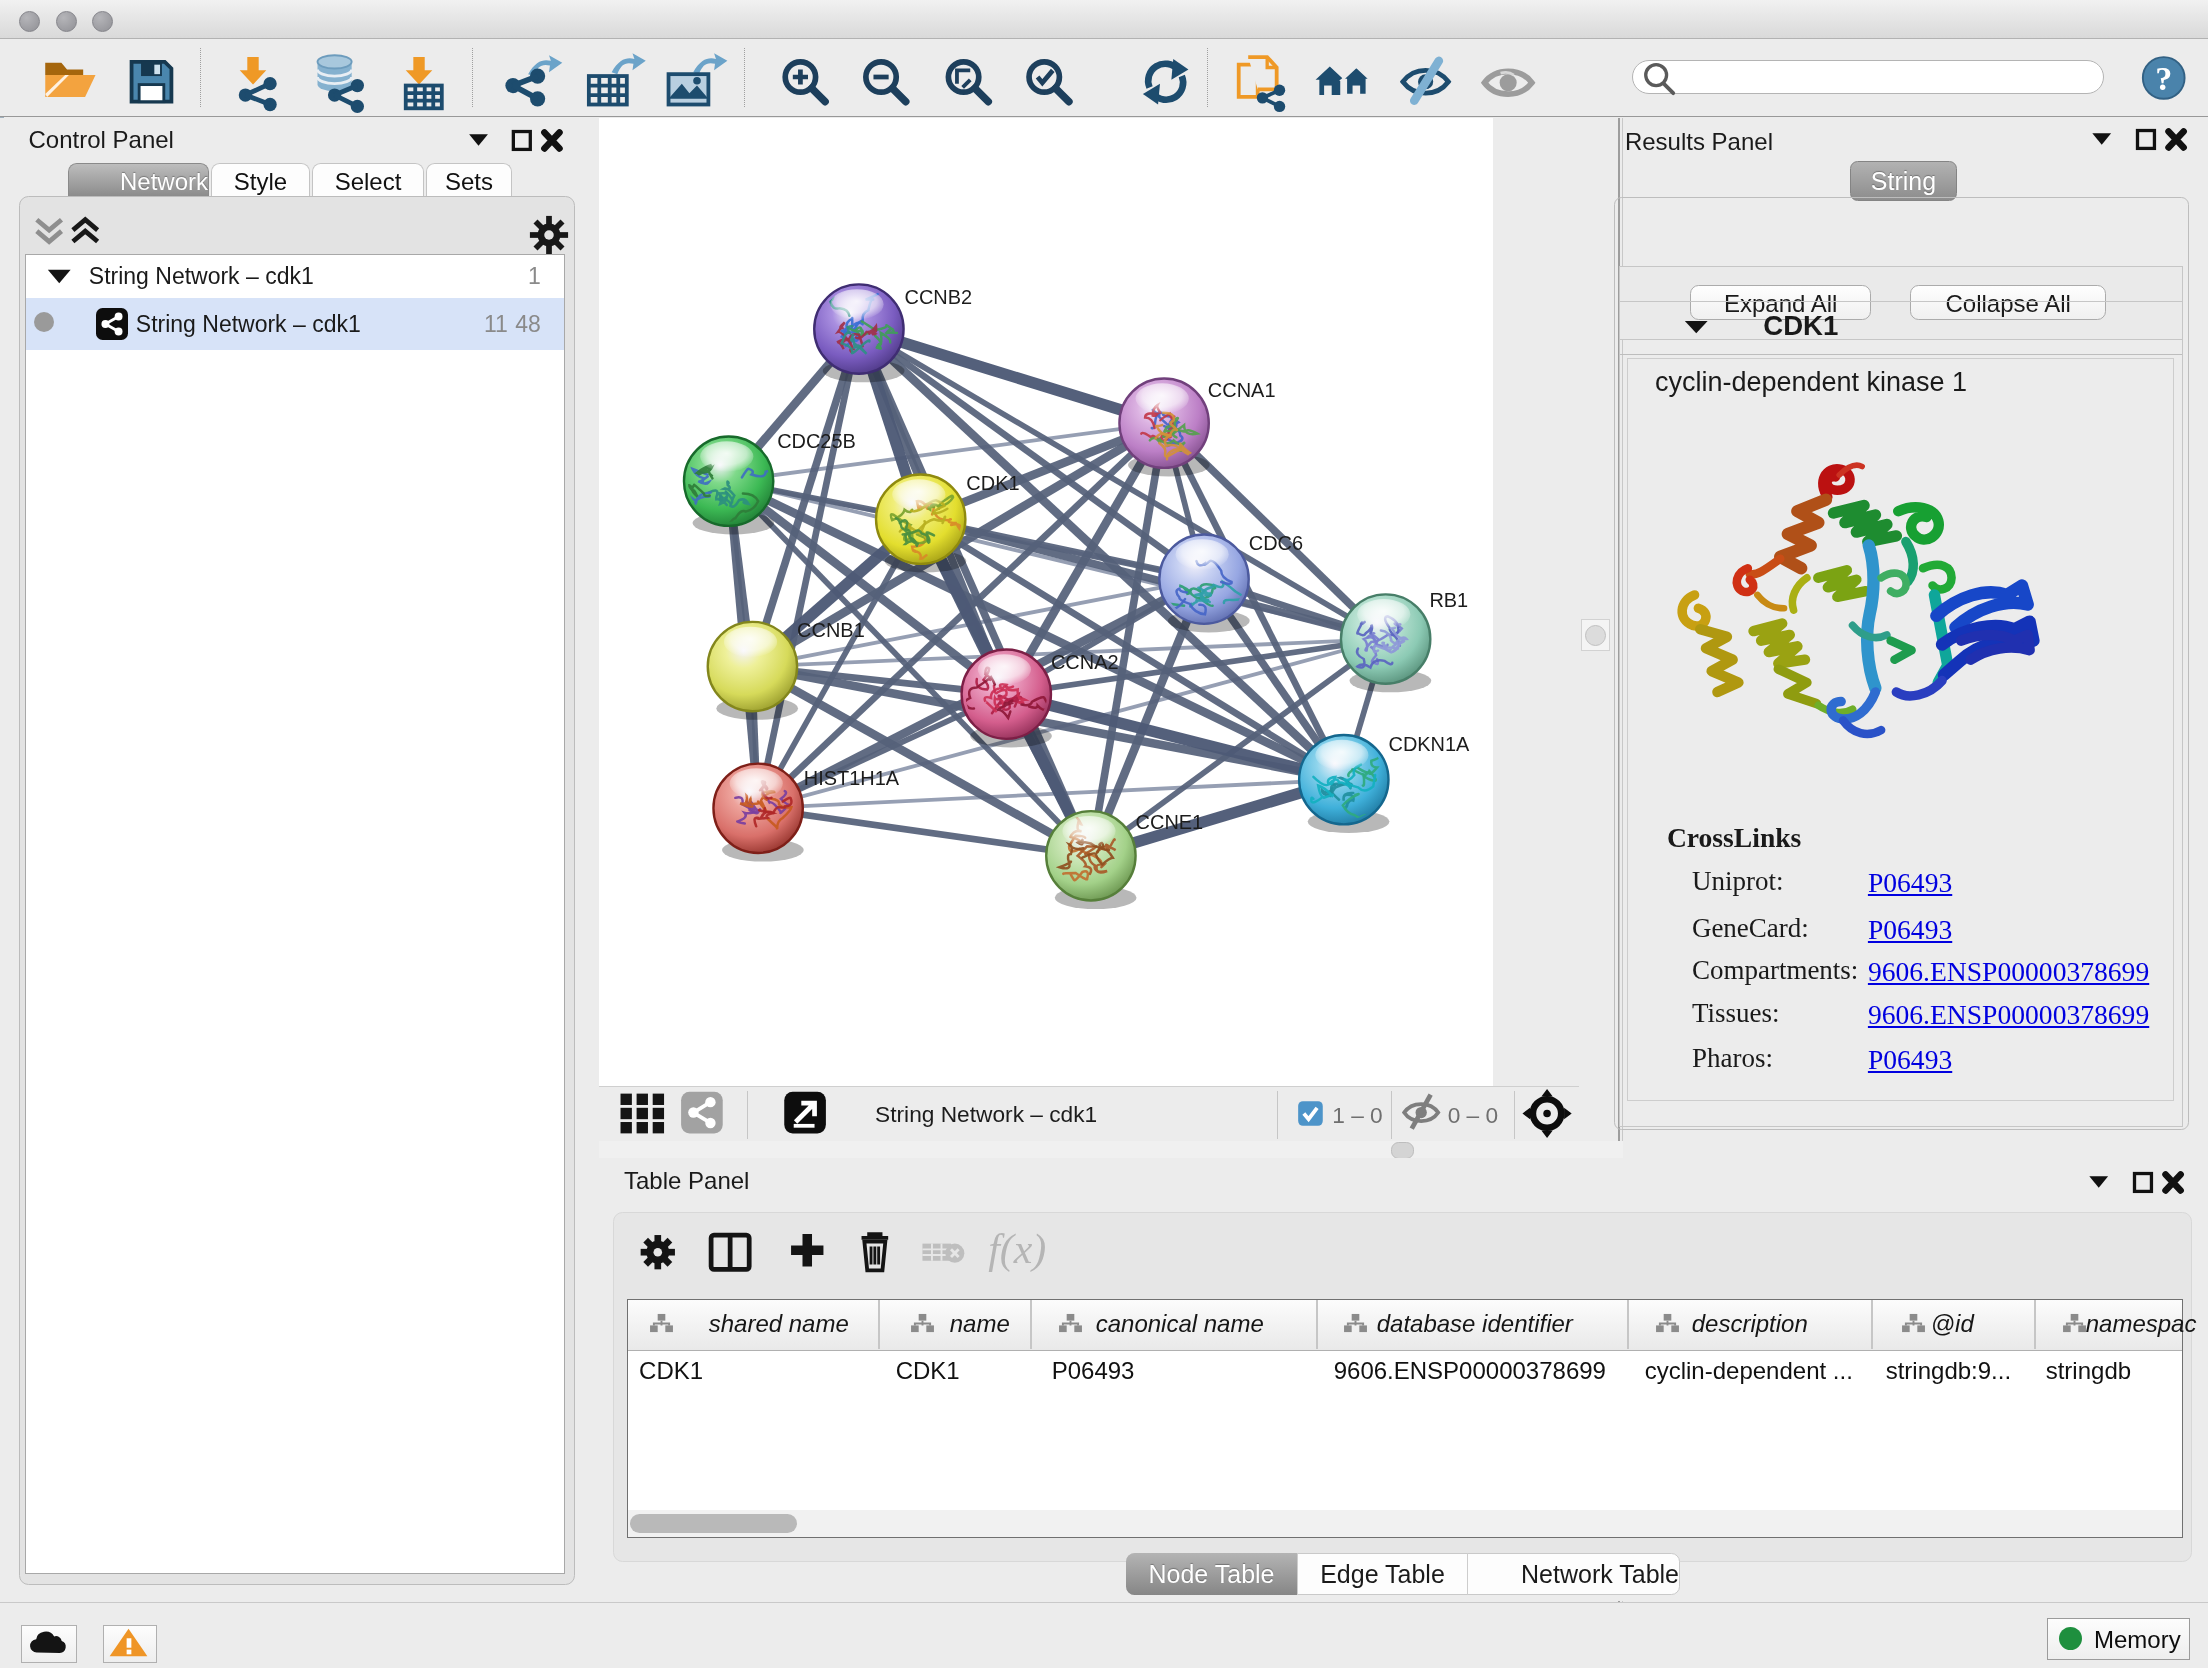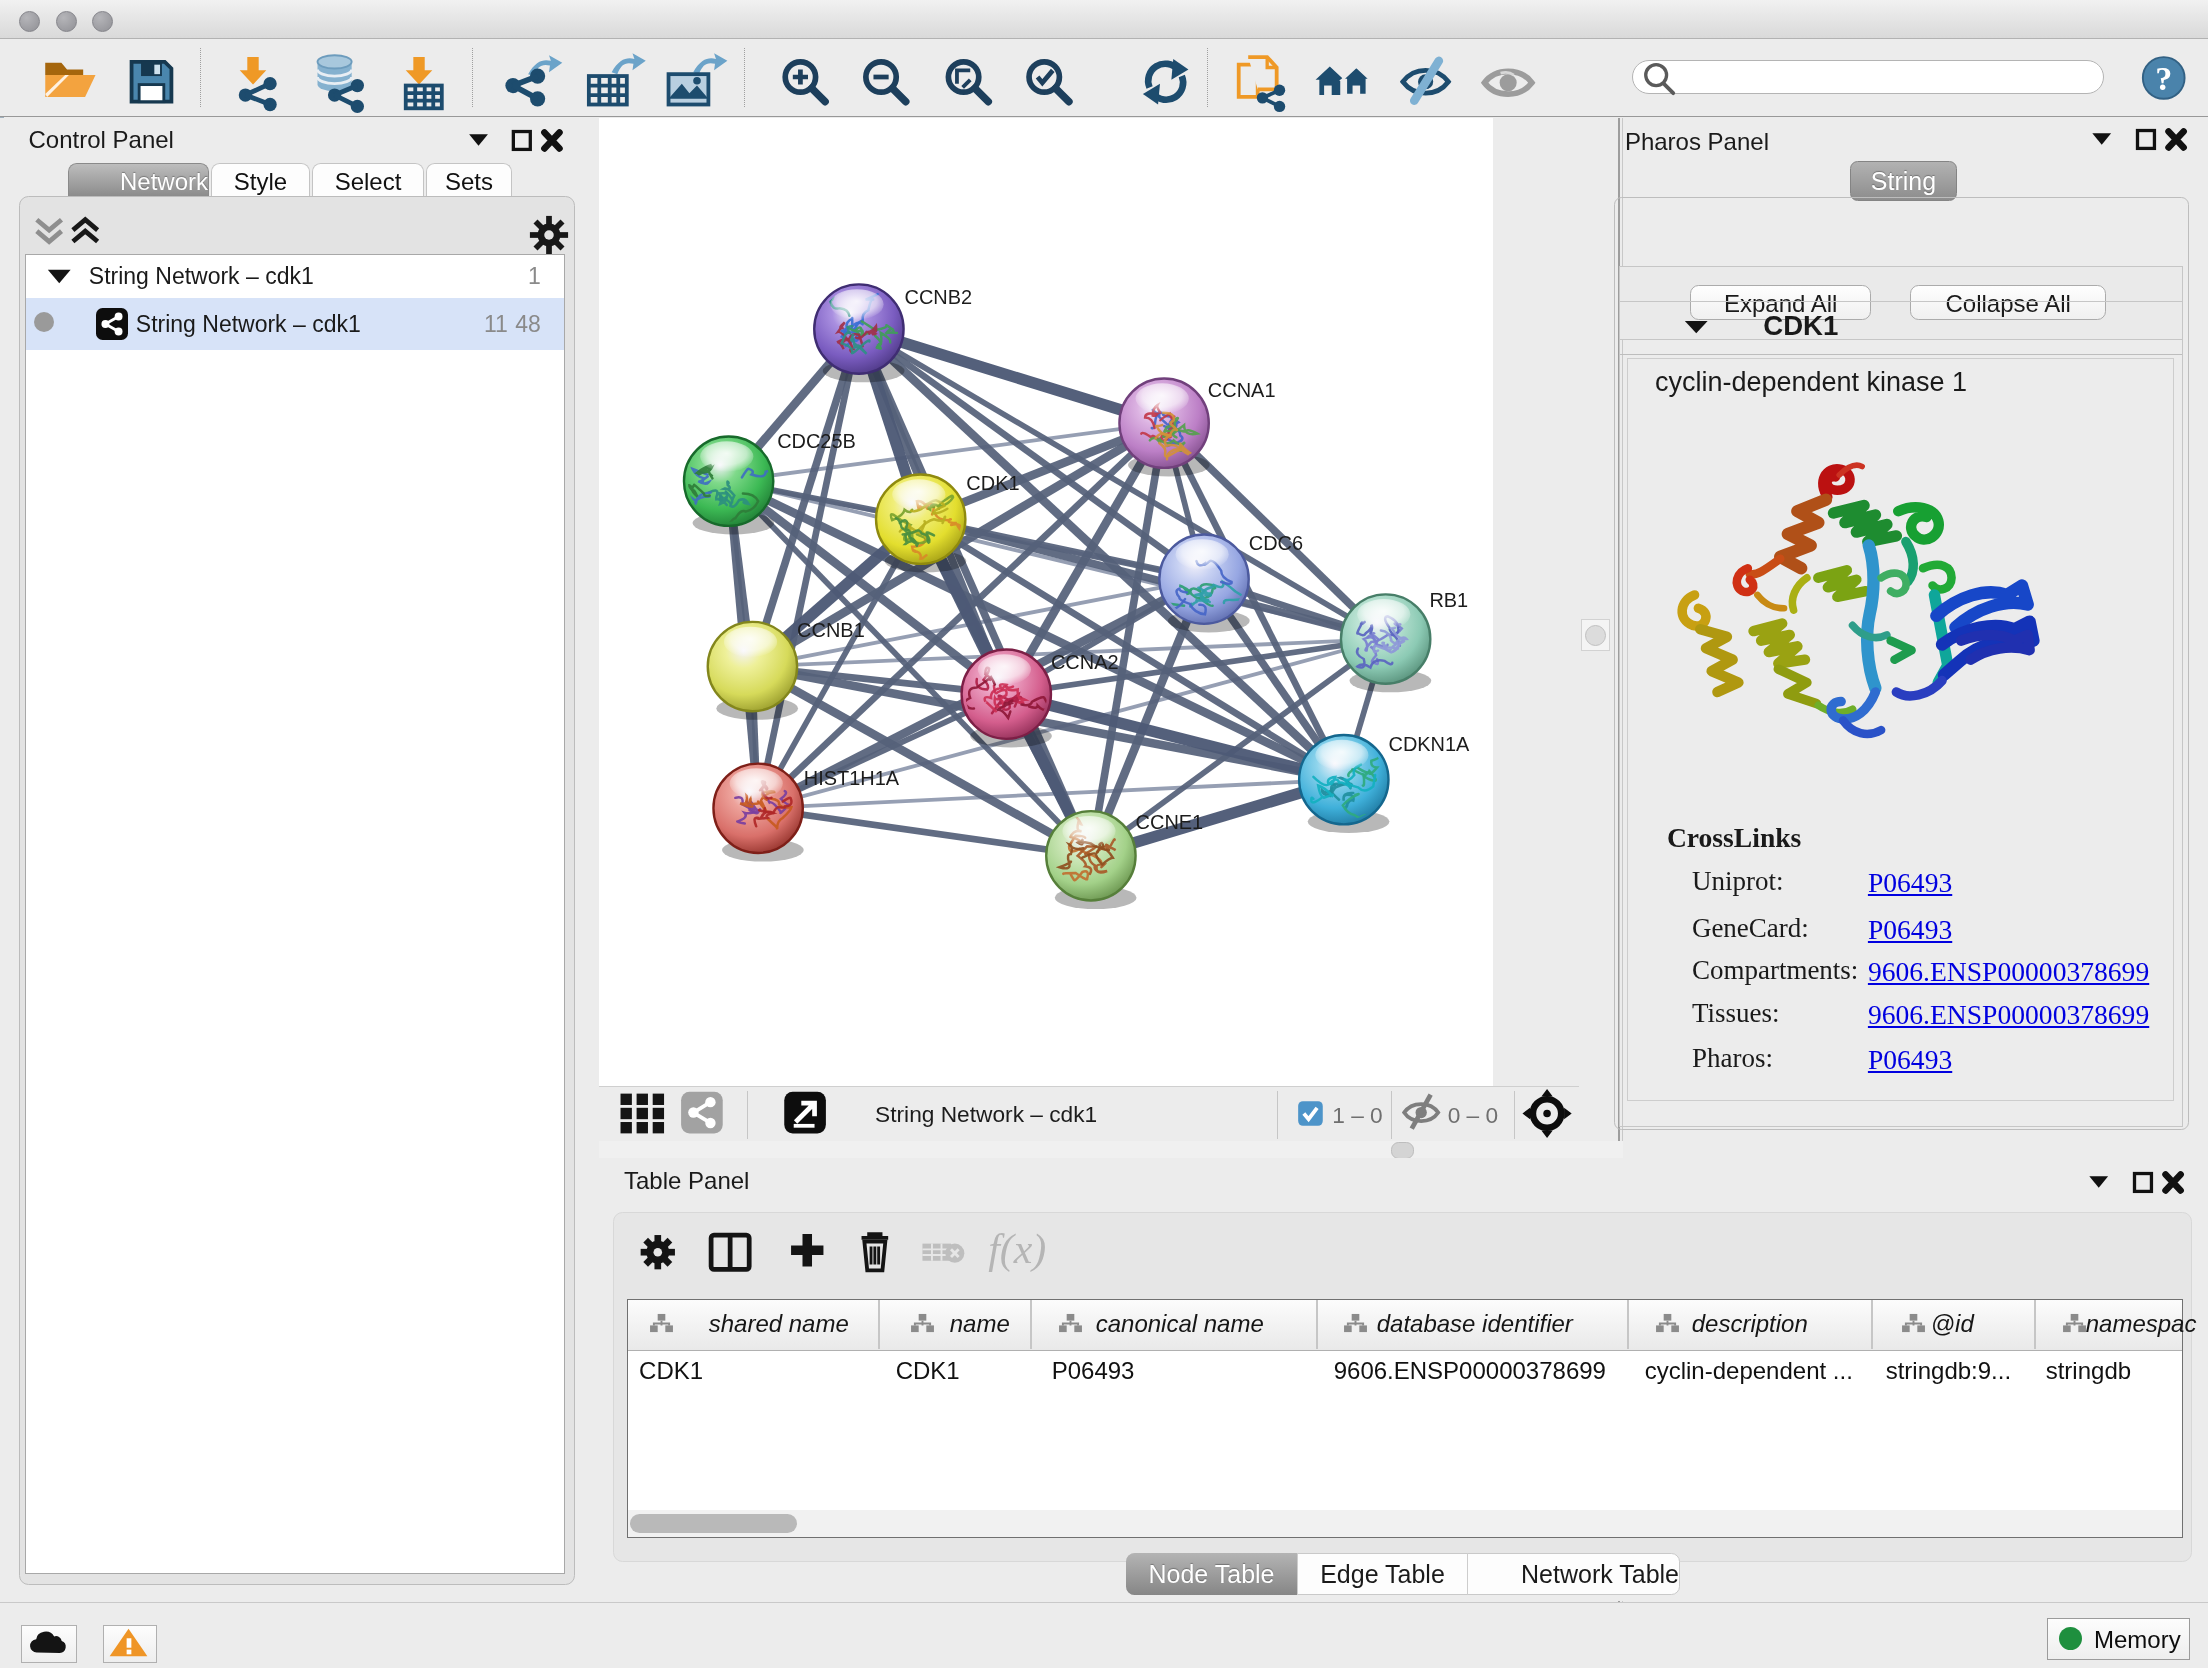--- a/index.html
+++ b/index.html
@@ -680,21 +680,21 @@
   <div class="abs" style="left:1579px;top:118px;width:44px;height:1023px;background:#ececec;"></div>
   <div class="abs" style="left:1581px;top:619px;width:27px;height:30px;background:#f4f4f4;border:1px solid #d2d2d2;"></div>
   <div class="abs" style="left:1585px;top:625px;width:19px;height:19px;border-radius:50%;background:#dcdcdc;border:1px solid #c0c0c0;"></div>
   <div class="abs" style="left:1618px;top:118px;width:1.9px;height:1484px;background:#9d9d9d;"></div>
   <div class="abs" style="left:1622px;top:118px;width:1px;height:1484px;background:#c8c8c8;"></div>
 
   <div class="abs" style="left:599px;top:1141px;width:1609px;height:17px;background:#f0f0f0;"></div>
   <div class="abs" style="left:1391px;top:1142px;width:21px;height:15px;border-radius:7.6px;background:#d4d4d4;border:1px solid #bdbdbd;"></div>
 
   <div id="rpanel" class="abs">
-    <div class="ptitle abs" style="left:1.9px;top:9.5px;">Pharos Panel</div>
+    <div class="ptitle abs" style="left:1.9px;top:9.5px;">Results Panel</div>
     <svg class="abs" style="left:463px;top:4.8px;" width="119" height="32" viewBox="0 0 125 34">
       <path d="M6,11 L26,11 L16,23 Z" fill="#111"></path>
       <rect x="54" y="8" width="18" height="19" fill="none" stroke="#111" stroke-width="3.5"></rect>
       <path d="M87,9 L103,26 M103,9 L87,26" stroke="#111" stroke-width="7" stroke-linecap="round"></path>
     </svg>
     <div class="abs" style="left:227px;top:43px;width:105px;height:38px;border-radius:7.6px;
          background:linear-gradient(#b2b2b2,#8d8d8d);border:1px solid #848484;
          color:#fff;font-size:25px;text-align:center;line-height:38px;text-shadow:0 -1px 1px rgba(0,0,0,.3);">String</div>
     <div id="rpanel-box"></div>
     <div class="abs" style="left:-3.8px;top:100px;width:562px;height:72px;border:1.9px solid #c6c6c6;background:#eaeaea;margin-top:48px;">

